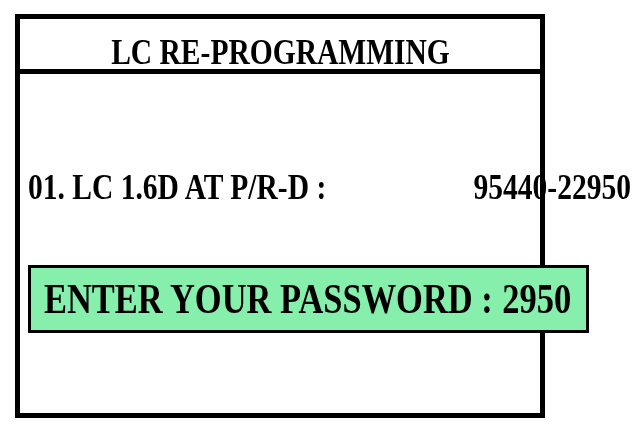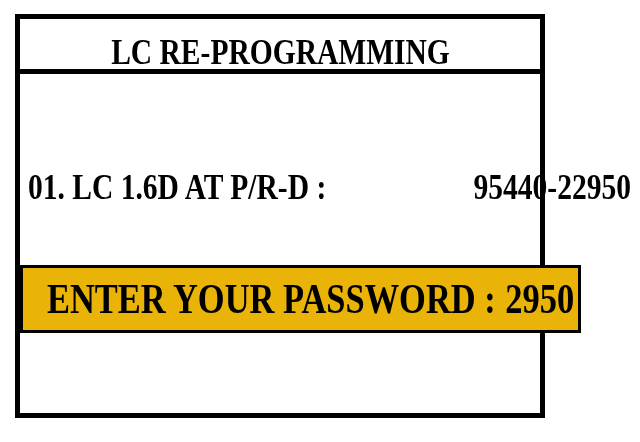--- a/index.html
+++ b/index.html
@@ -62,33 +62,33 @@
     font-size: 36px;
     line-height: 36px;
     display: flex;
     justify-content: space-between;
     align-items: baseline;
     white-space: nowrap;
     gap: 47px;
   }
   .password-box {
     position: absolute;
-    left: 0;
+    left: 8px;
     top: 246px;
     width: 561px;
     height: 68px;
     border: 3px solid #000000;
     box-sizing: border-box;
     display: flex;
     align-items: center;
-    padding-left: 24px;
+    padding-left: 13px;
     font-size: 42px;
     line-height: 42px;
     white-space: nowrap;
-    background: #eab308;
+    background: #86efac;
   }
   .password-value { margin-left: 0.28em; }
 </style>
 </head>
 <body>
 
 <div class="screen">
   <div class="panel">
 
     <div class="title-bar">

